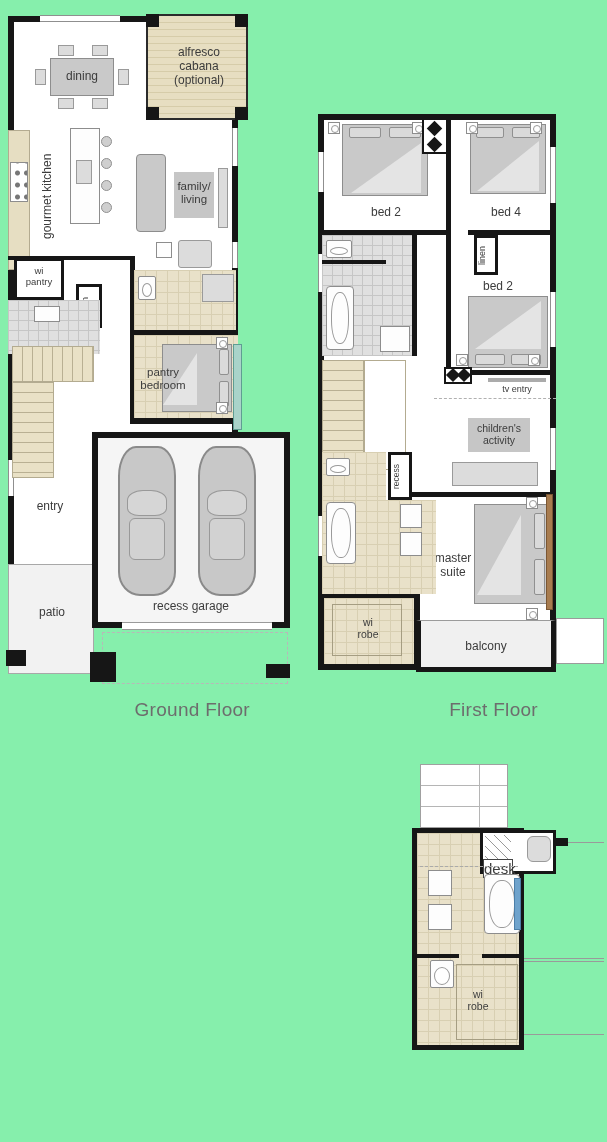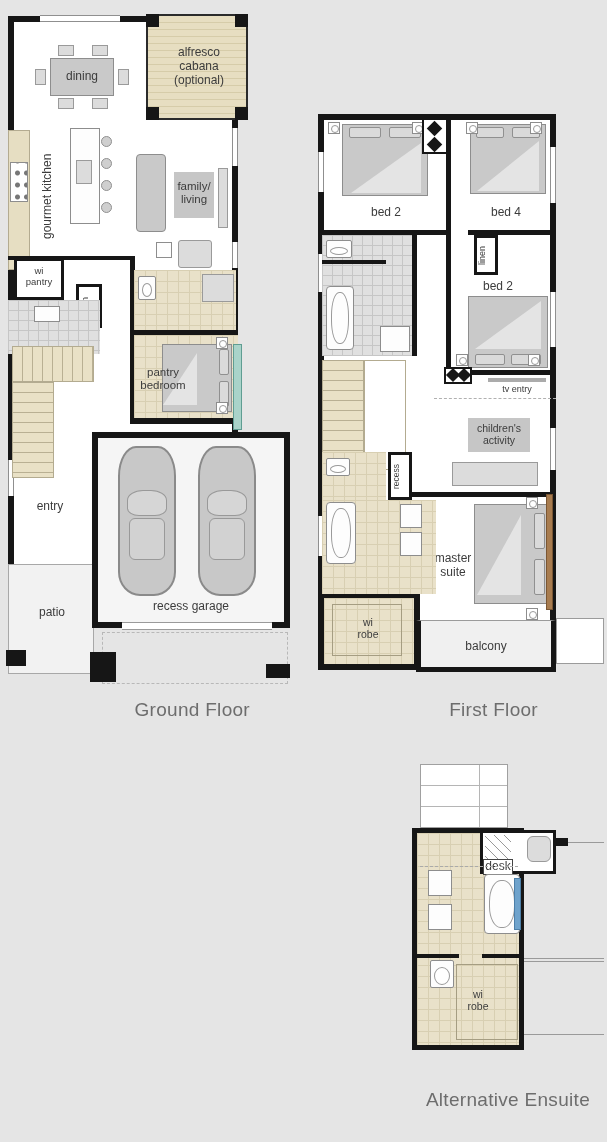--- a/index.html
+++ b/index.html
@@ -1,16 +1,16 @@
 <!DOCTYPE html>
 <html><head>
 <meta charset="utf-8">
 <style>
   html,body{margin:0;padding:0;background:#fff;}
-  #canvas{position:relative;width:607px;height:1142px;background:#e5e5e5;overflow:hidden;
+  #canvas{position:relative;width:607px;height:1142px;background:#86efac;overflow:hidden;
           font-family:"Liberation Sans", sans-serif;}
   .plan{position:absolute;}
   .plan div{position:absolute;box-sizing:border-box;}
   .w{background:#161616;}
   .lbl{font-size:12px;color:#3c3c3c;text-align:center;white-space:pre-line;line-height:1.15;}
   .lbl-sm{font-size:9.5px;}
   .vlbl{writing-mode:vertical-rl;transform:rotate(180deg);font-size:10px;color:#3c3c3c;
         text-align:center;white-space:pre-line;}
   .caption{position:absolute;font-size:19px;color:#6d6d6d;text-align:right;letter-spacing:.3px;}
   .tileB{background-color:#e9e1c9;
@@ -261,21 +261,21 @@
     <div class="lbl" style="left:110px;top:528px;width:120px;">balcony</div>
   </div>
 
   <div class="plan" style="left:408px;top:762px;width:199px;height:300px;">
     <div style="left:12px;top:2px;width:88px;height:64px;background:#fff;border:1px solid #a0a0a0;background-image:repeating-linear-gradient(180deg,transparent 0 20px,#b5b5b5 20px 21px),linear-gradient(90deg,transparent 0 58px,#b5b5b5 58px 59px,transparent 59px);"></div>
     <div class="tileB" style="left:4px;top:66px;width:112px;height:222px;border:5px solid #161616;"></div>
 
     <div style="left:72px;top:68px;width:76px;height:44px;background:#fff;border:3px solid #161616;z-index:2;">
       <div style="left:2px;top:2px;width:26px;height:30px;background:repeating-linear-gradient(45deg,transparent 0 6px,#9a9a9a 6px 7px);"></div>
       <div class="furnL" style="left:44px;top:3px;width:24px;height:26px;border-radius:6px;"></div>
-      <div class="lbl" style="left:0px;top:26px;width:30px;font-size:12px;background:#fff;border:1px solid #444;">desk</div>
+      <div class="lbl" style="left:0px;top:26px;width:30px;font-size:15px;background:#fff;border:1px solid #444;">desk</div>
     </div>
     <div class="w" style="left:148px;top:76px;width:12px;height:8px;z-index:2;"></div>
 
     <div style="left:12px;top:104px;width:98px;height:0;border-top:1px dashed #aaa;z-index:2;"></div>
     <div class="wf" style="left:20px;top:108px;width:24px;height:26px;z-index:2;"></div>
     <div class="wf" style="left:20px;top:142px;width:24px;height:26px;z-index:2;"></div>
     <div class="tub" style="left:76px;top:112px;width:36px;height:60px;z-index:2;"></div>
     <div style="left:106px;top:116px;width:7px;height:52px;background:#6fa3cc;border:1px solid #4d7fa8;z-index:3;"></div>
 
     <div class="w" style="left:9px;top:192px;width:42px;height:4px;z-index:2;"></div>
@@ -286,14 +286,13 @@
     <div class="lbl" style="left:42px;top:226px;width:56px;font-size:10.5px;z-index:3;">wi
 robe</div>
 
     <div style="left:116px;top:80px;width:80px;height:0;border-top:1px solid #9a9a9a;"></div>
     <div style="left:116px;top:196px;width:80px;height:4px;border-top:1px solid #9a9a9a;border-bottom:1px solid #9a9a9a;"></div>
     <div style="left:116px;top:272px;width:80px;height:0;border-top:1px solid #9a9a9a;"></div>
   </div>
 
   <div class="caption" style="left:30px;top:699px;width:220px;">Ground Floor</div>
   <div class="caption" style="left:348px;top:699px;width:190px;">First Floor</div>
-  <div class="caption" style="left:380px;top:1089px;width:210px;">Alternative Ensuite</div>
 </div>
 
 </body></html>

